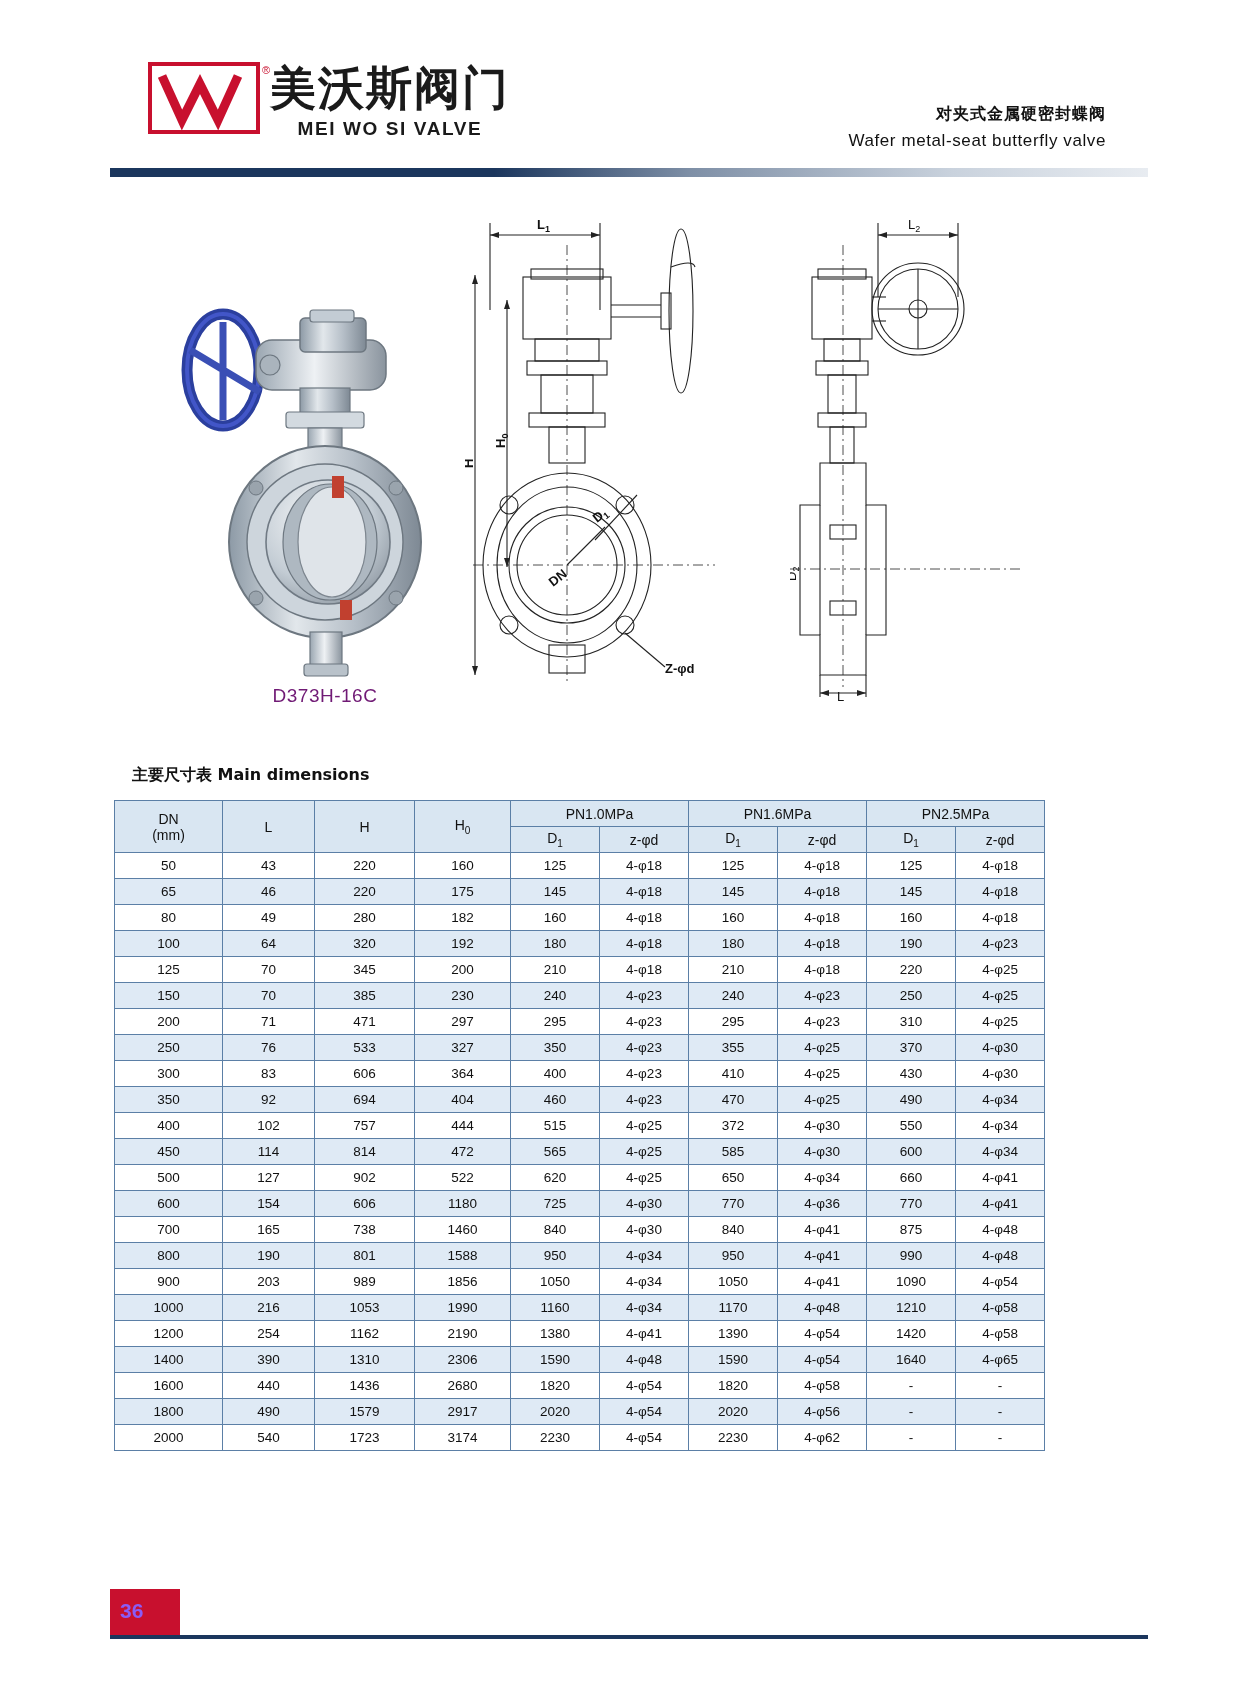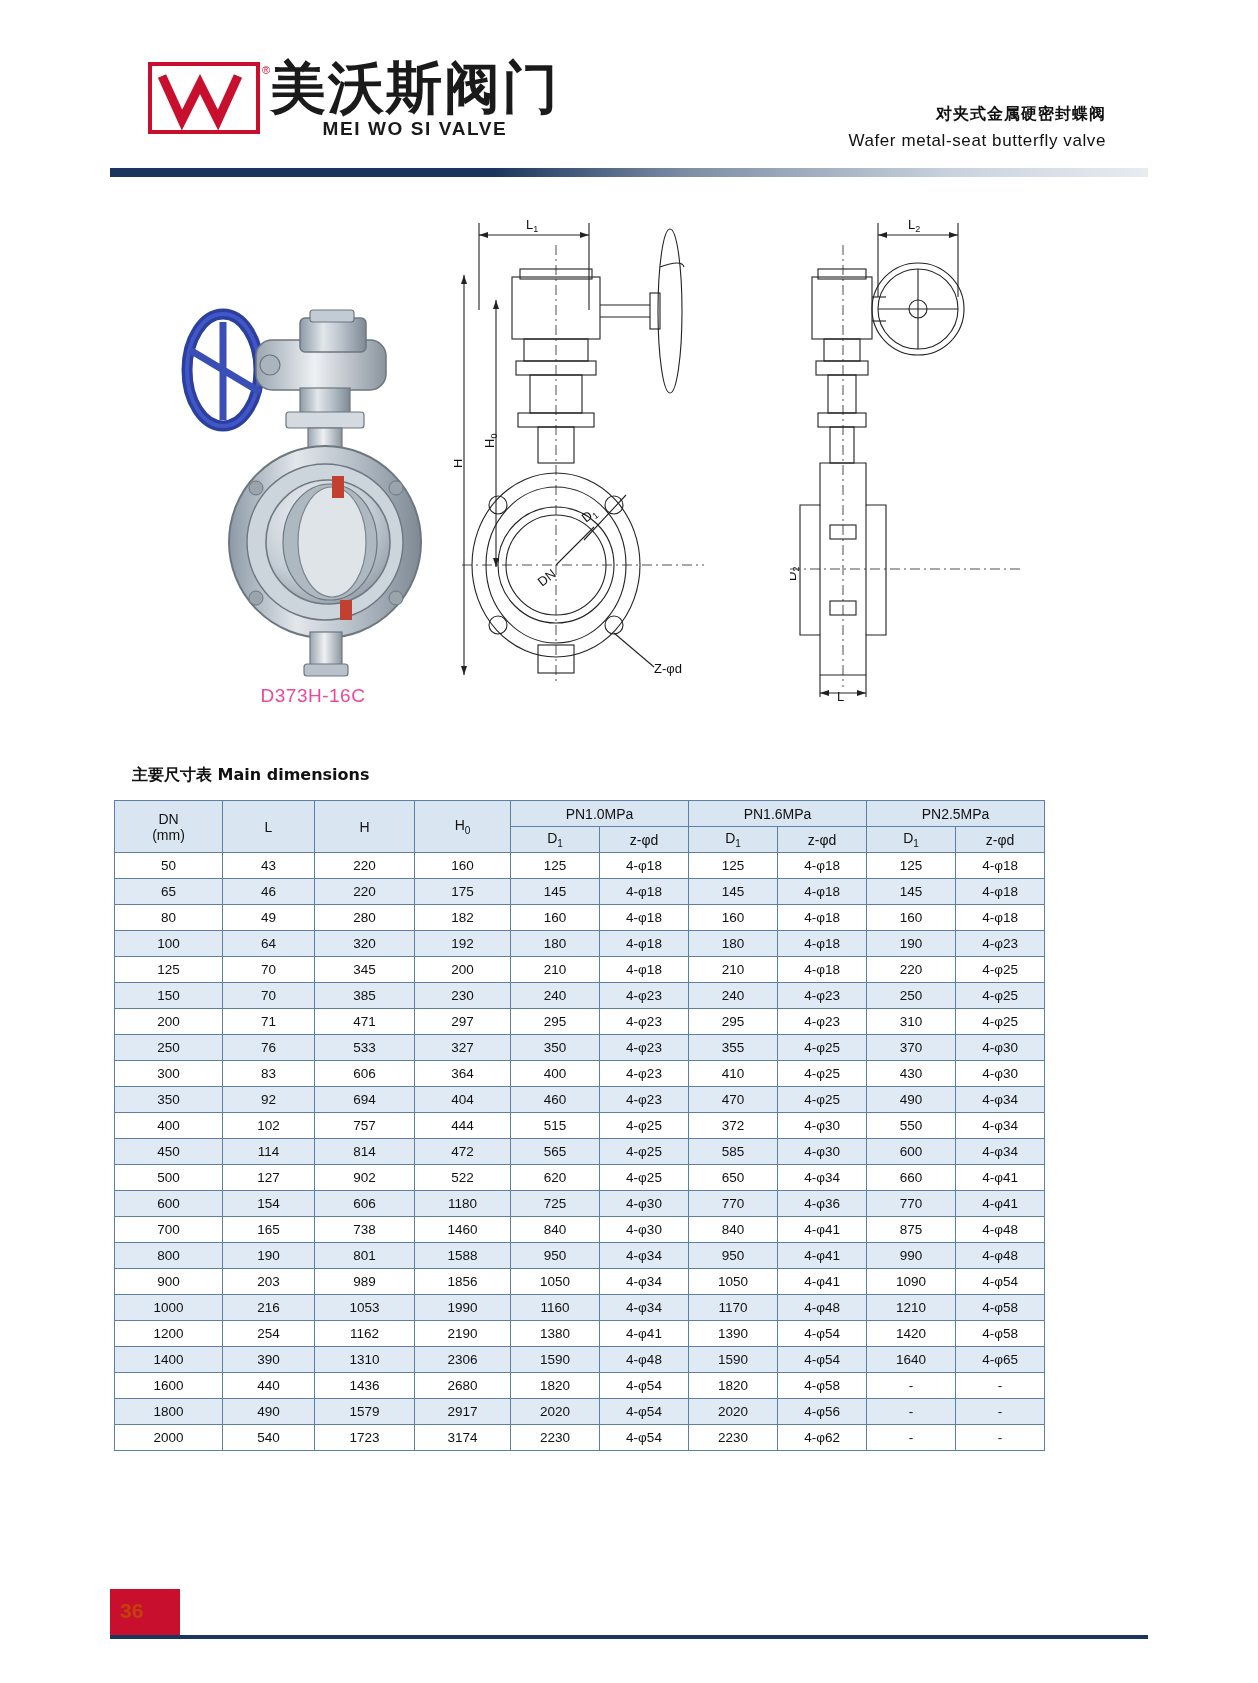--- a/index.html
+++ b/index.html
@@ -39,21 +39,21 @@
     right: -10px;
     top: 2px;
     font-size: 11px;
     color: #c8102e;
   }
   .logo-text {
     margin-left: 10px;
   }
   .logo-cn {
     font-family: "DejaVu Sans", sans-serif;
-    font-size: 56px;
+    font-size: 46px;
     font-weight: bold;
     letter-spacing: 2px;
     color: #1a1a1a;
     line-height: 52px;
   }
   .logo-en {
     font-size: 19px;
     font-weight: bold;
     letter-spacing: 1.6px;
     color: #1a1a1a;
@@ -107,33 +107,33 @@
   }
   .photo {
     position: absolute;
     left: 160px;
     top: 95px;
     width: 330px;
     height: 400px;
   }
   .photo-caption {
     position: absolute;
-    left: 148px;
+    left: 160px;
     top: 500px;
     width: 330px;
     text-align: center;
     font-size: 19px;
     letter-spacing: 0.5px;
-    color: #ec4899;
+    color: #701a75;
   }
   .drawing {
     position: absolute;
     top: 20px;
   }
-  .drawing.mid { left: 454px; width: 300px; height: 500px; }
+  .drawing.mid { left: 465px; width: 300px; height: 500px; font-weight: bold; }
   .drawing.right { left: 790px; width: 280px; height: 500px; }
 
   
   .table-section {
     position: relative;
     padding: 0 110px;
   }
   .table-title {
     font-family: "DejaVu Sans", sans-serif;
     font-size: 16px;
@@ -192,21 +192,21 @@
     left: 110px;
     top: 46px;
     right: 110px;
     height: 4px;
     background: #1b365d;
   }
   .page-num {
     position: absolute;
     left: 120px;
     top: 10px;
-    color: #c2410c;
+    color: #8b5cf6;
     font-size: 21px;
     font-weight: bold;
   }
 </style>
 </head>
 <body>
 
 <div class="header">
   <div class="logo-block">
     <div class="logo-mark">

